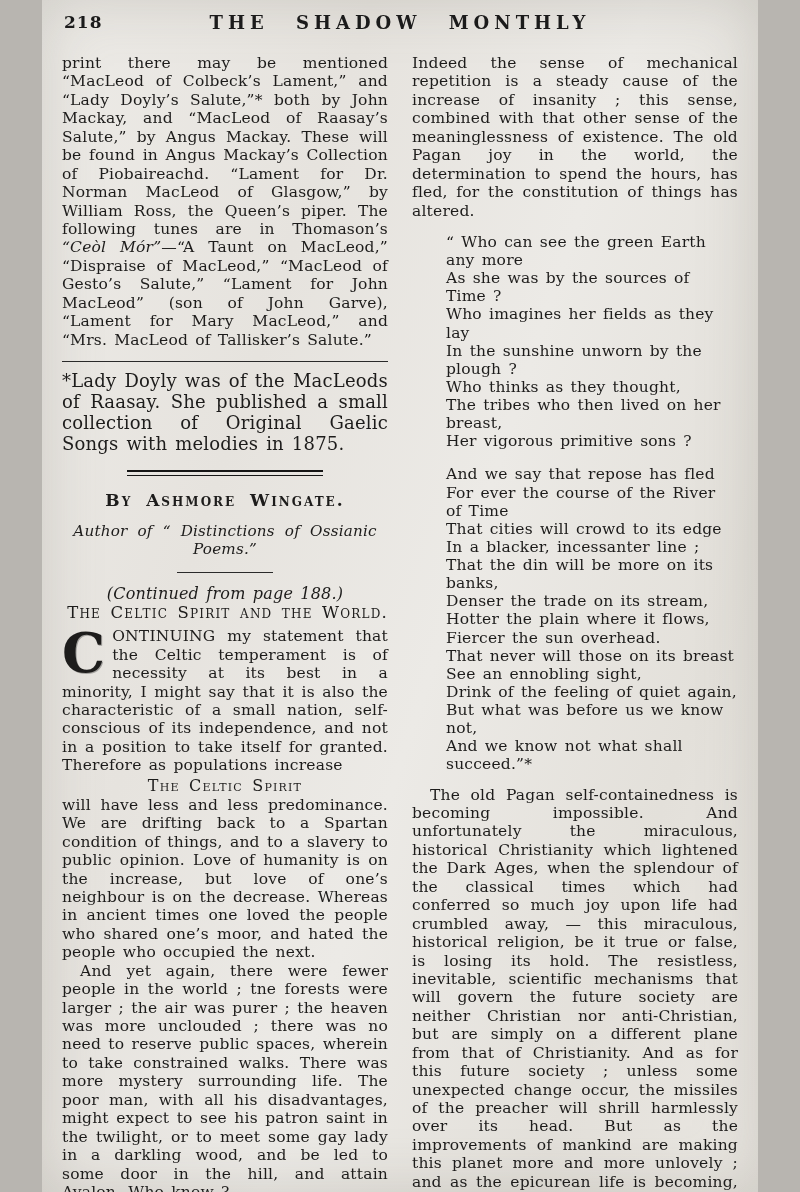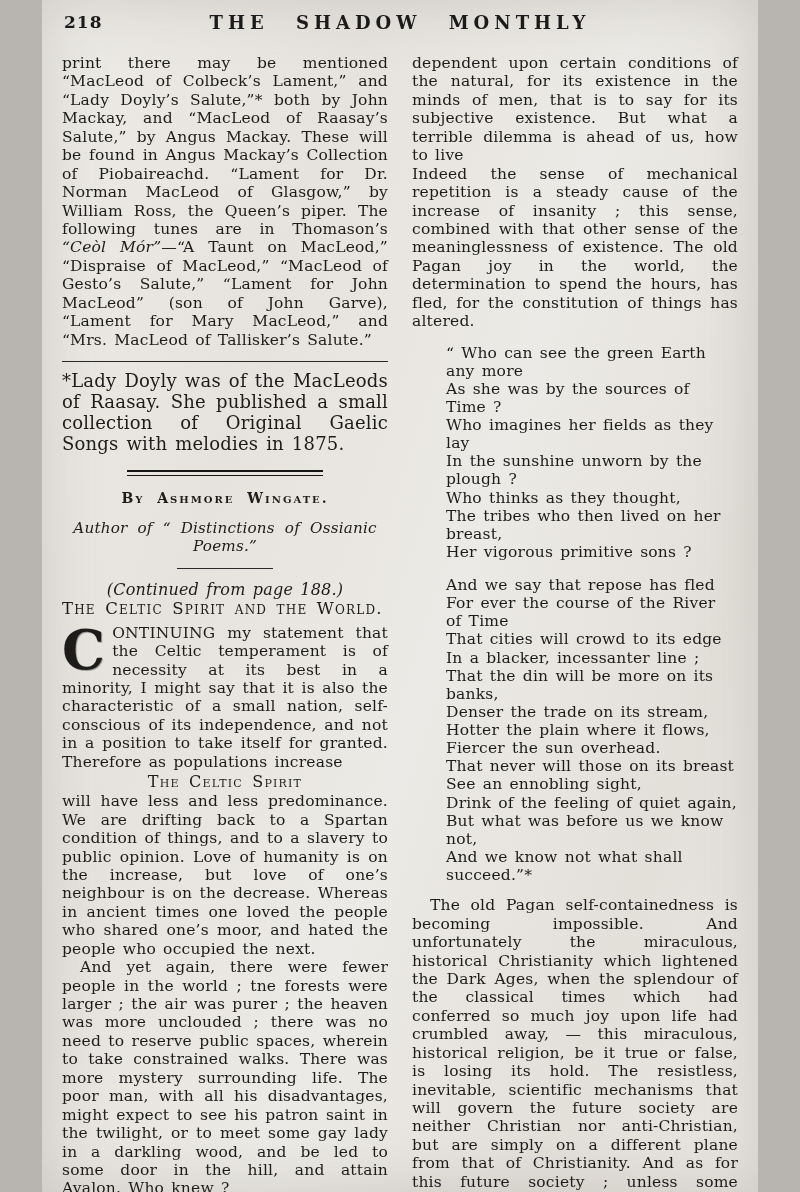--- a/index.html
+++ b/index.html
@@ -38,27 +38,27 @@
     border-top:2.5px solid #161616;border-bottom:1.5px solid #161616;
   }
   .article-title{
     margin:0 0 12px 0;text-align:center;
     font-family:"Liberation Sans","DejaVu Sans",sans-serif;
     font-size:16.5px;font-weight:700;
     letter-spacing:2.5px;word-spacing:10px;
   }
   .byline{
     text-align:center;font-variant:small-caps;font-weight:bold;
-    font-size:14px;letter-spacing:2px;word-spacing:6px;margin-bottom:12px;
+    font-size:17px;letter-spacing:2px;word-spacing:6px;margin-bottom:12px;
   }
   .author-note{text-align:center;font-style:italic;font-size:15.2px;word-spacing:5px;margin-bottom:2px;}
   .short-rule{border-top:1.5px solid #2a2a2a;width:96px;margin:13px auto 11px auto;}
   .continued-note{text-align:center;font-style:italic;font-size:16px;}
   .section-heading{
-    margin:0 0 5px 0;text-align:left;font-weight:normal;
+    margin:0 0 5px 0;text-align:right;font-weight:normal;
     font-variant:small-caps;font-size:16.5px;letter-spacing:1.2px;word-spacing:3px;
   }
   .inline-heading{
     text-align:center;font-variant:small-caps;
     font-size:16px;letter-spacing:1.2px;word-spacing:3px;
     margin:1px 0;
   }
   .dropcap{
     float:left;
     font-size:54px;line-height:46px;
@@ -101,21 +101,20 @@
       <p><span class="dropcap">C</span><span>ONTINUING my statement that the Celtic temperament is of necessity at its best in a minority, I might say that it is also the characteristic of a small nation, self-conscious of its independence, and not in a position to take itself for granted.  Therefore as populations increase</span></p>
 
       <div class="inline-heading">The Celtic Spirit</div>
 
       <p>will have less and less predominance.  We are drifting back to a Spartan condition of things, and to a slavery to public opinion.  Love of humanity is on the increase, but love of one’s neighbour is on the decrease.  Whereas in ancient times one loved the people who shared one’s moor, and hated the people who occupied the next.</p>
       <p class="indent">And yet again, there were fewer people in the world&nbsp;; tne forests were larger&nbsp;; the air was purer&nbsp;; the heaven was more unclouded&nbsp;; there was no need to reserve public spaces, wherein to take constrained walks.  There was more mystery surrounding life.  The poor man, with all his disadvantages, might expect to see his patron saint in the twilight, or to meet some gay lady in a darkling wood, and be led to some door in the hill, and attain Avalon.  Who knew&nbsp;?</p>
       <p class="indent">On the other hand, at the present moment, we are suffering from “Disillusionment,” as the late Mr. F. H. Myers puts it.  The beauty of the visible world declines, and the spiritual world becomes less and less credited.  Curiously enough, in spite of our antithesis of natural and supernatural, the supernatural seems to be</p>
     </div>
 
     <div class="col">
-      <p>dependent upon certain conditions of the natural, for its existence in the minds of men, that is to say for its subjective existence.  But what a terrible dilemma is ahead of us, how to live</p>
 
 
       <p>Indeed the sense of mechanical repetition is a steady cause of the increase of insanity&nbsp;; this sense, combined with that other sense of the meaninglessness of existence.  The old Pagan joy in the world, the determination to spend the hours, has fled, for the constitution of things has altered.</p>
 
       <div class="poem">
         <div class="stanza">“ Who can see the green Earth any more
 As she was by the sources of Time&nbsp;?
 Who imagines her fields as they lay
 In the sunshine unworn by the plough&nbsp;?
 Who thinks as they thought,

